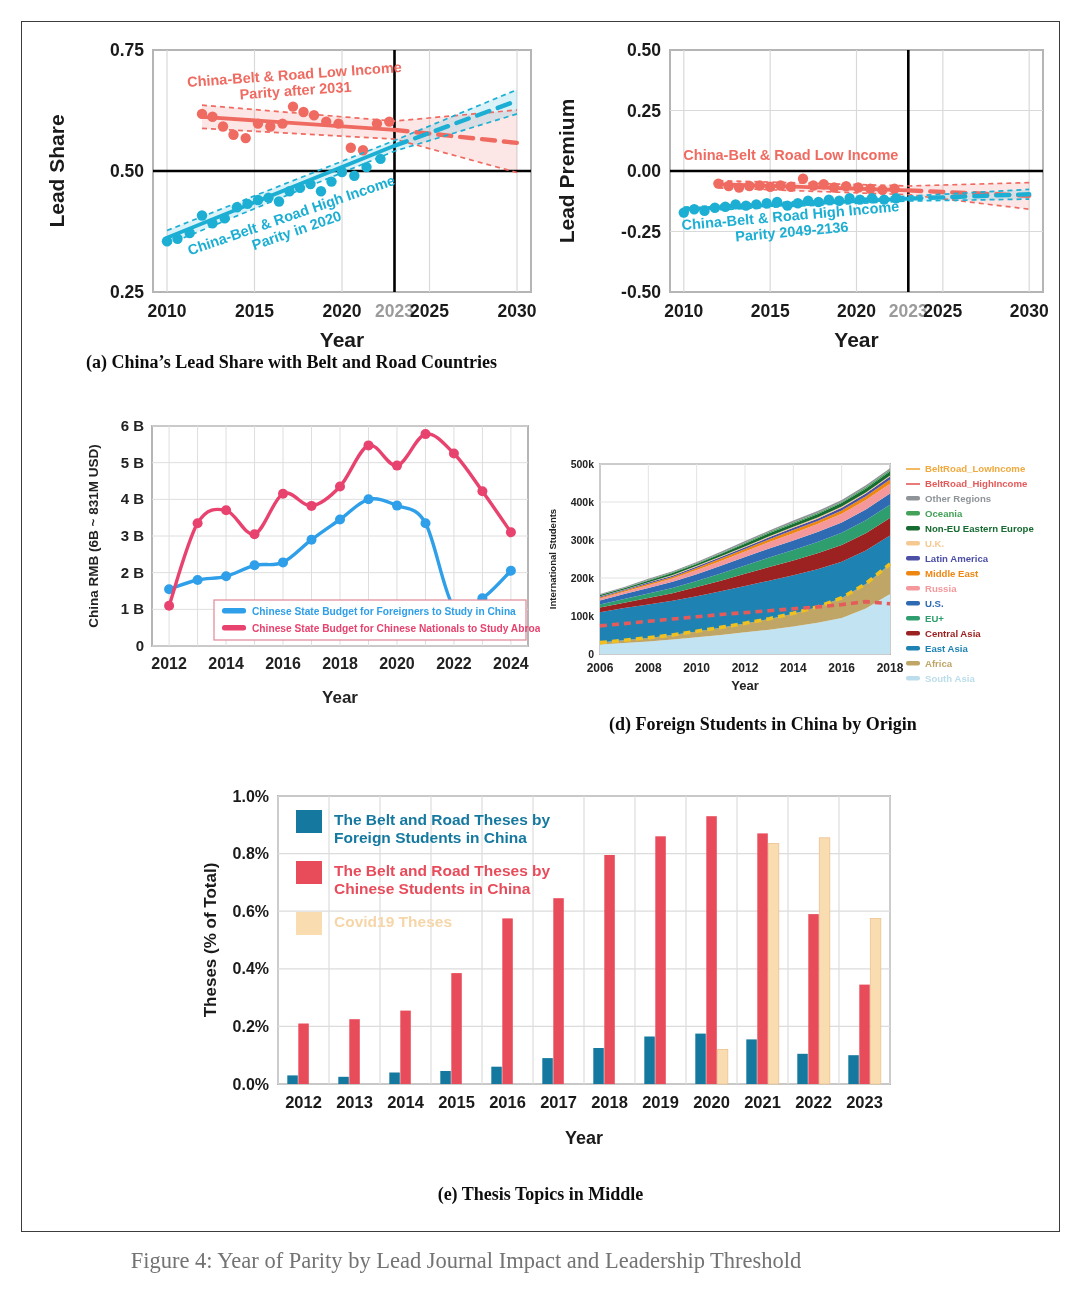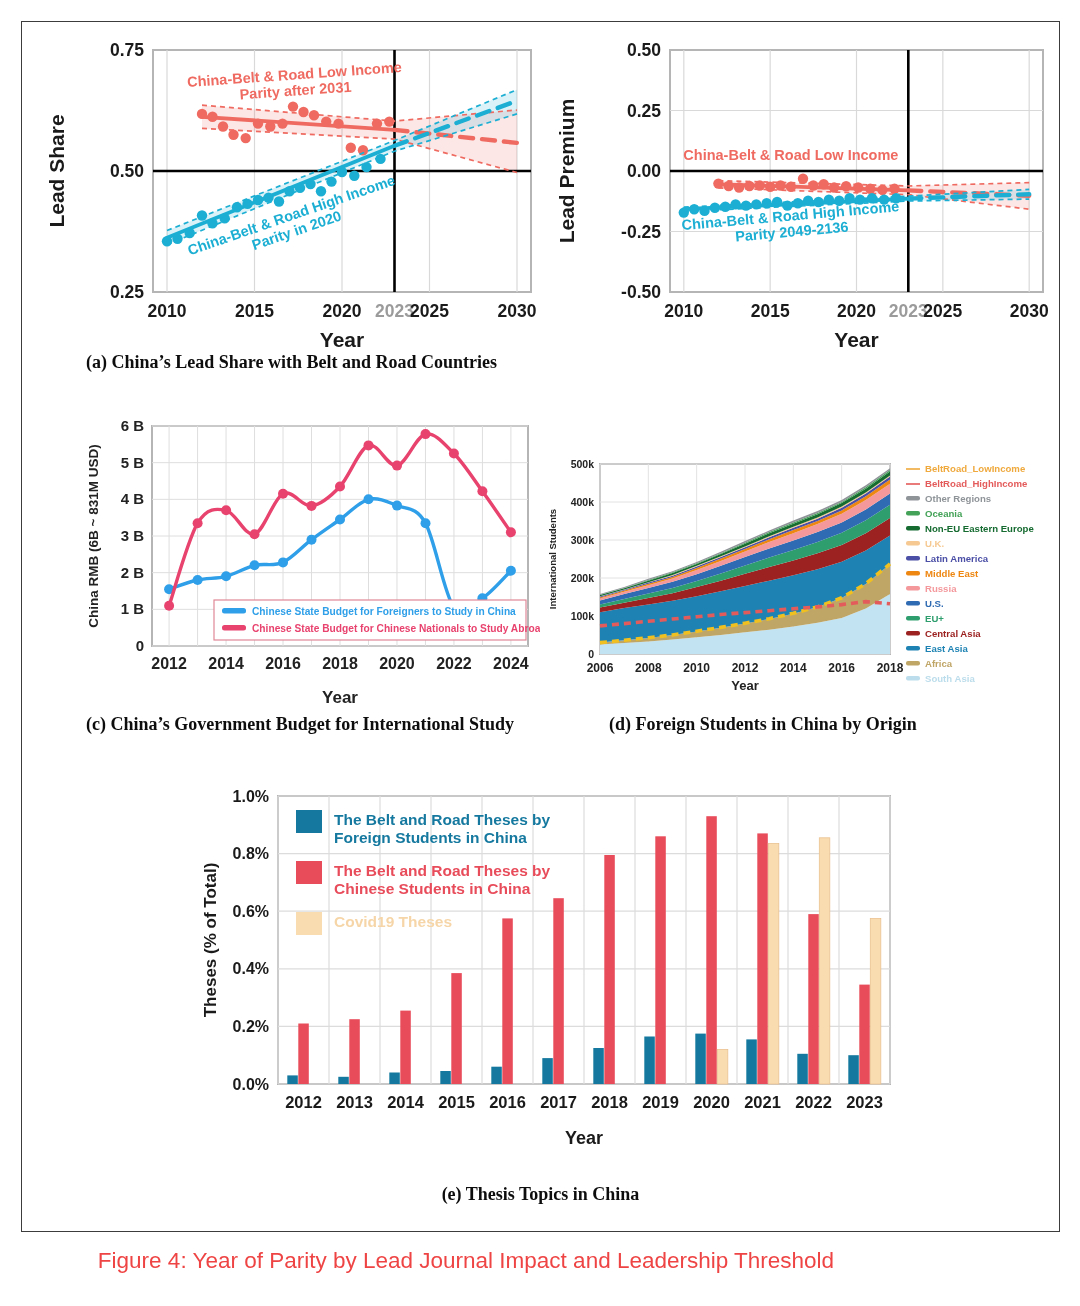--- a/index.html
+++ b/index.html
@@ -12,21 +12,21 @@
   #cap-b{left:545px;top:326px;width:412px;}
   #cap-c{left:64px;top:688px;width:430px;}
   #cap-d{left:545px;top:688px;width:480px;margin-left:42px;}
   #cap-e{left:0;top:1158px;width:1037px;text-align:center;}
   #fig-a{position:absolute;left:16px;top:12px;}
   #fig-b{position:absolute;left:528px;top:12px;}
   #fig-c{position:absolute;left:58px;top:392px;}
   #fig-d{position:absolute;left:520px;top:420px;}
   #fig-e{position:absolute;left:168px;top:760px;}
   .figure-caption{position:absolute;left:0;top:1248px;width:932px;text-align:center;
-    font-family:Liberation Sans, sans-serif;font-size:22.5px;color:#ef4444;}
+    font-family:Liberation Serif, serif;font-size:22.5px;color:#737373;}
 </style>
 </head>
 <body>
 
 <div class="figure-box">
   <div id="fig-a">
     <svg id="chart-a" width="505" height="320" viewBox="0 0 505 320">
         <g>
           <rect x="115" y="16" width="378" height="242" fill="#ffffff" stroke="#b5b5b5" stroke-width="2"></rect>
           <line x1="128.99999999999926" x2="128.99999999999926" y1="16" y2="258" stroke="#d9d9d9" stroke-width="1.2"></line>
@@ -345,21 +345,20 @@
           <text x="383" y="195" font-size="9.6" font-weight="600" fill="#9C2121">Central Asia</text>
           <rect x="364" y="204" width="14" height="4.5" rx="2" fill="#1E83B3"></rect>
           <text x="383" y="210" font-size="9.6" font-weight="600" fill="#1E83B3">East Asia</text>
           <rect x="364" y="219" width="14" height="4.5" rx="2" fill="#BFA566"></rect>
           <text x="383" y="225" font-size="9.6" font-weight="600" fill="#BFA566">Africa</text>
           <rect x="364" y="234" width="14" height="4.5" rx="2" fill="#BCDDEB"></rect>
           <text x="383" y="240" font-size="9.6" font-weight="600" fill="#BCDDEB">South Asia</text>
         </g>
       </svg>
   </div>
-  <div id="cap-c" class="subcap">(c) China’s Government Budget for International Study</div>
   <div id="cap-d" class="subcap">(d) Foreign Students in China by Origin</div>
 
   <div id="fig-e">
     <svg id="chart-e" width="720" height="372" viewBox="0 0 720 372">
         <g>
           <rect x="88" y="14" width="612" height="288" fill="#ffffff" stroke="#b5b5b5" stroke-width="2"></rect>
           <line x1="88" x2="88" y1="14" y2="302" stroke="#dcdcdc" stroke-width="1.2"></line>
           <line x1="139" x2="139" y1="14" y2="302" stroke="#dcdcdc" stroke-width="1.2"></line>
           <line x1="190" x2="190" y1="14" y2="302" stroke="#dcdcdc" stroke-width="1.2"></line>
           <line x1="241" x2="241" y1="14" y2="302" stroke="#dcdcdc" stroke-width="1.2"></line>
@@ -436,16 +435,16 @@
         <g>
           <rect x="106" y="28" width="26" height="23" fill="#15799F"></rect>
           <text x="144" y="43" fill="#15799F" font-size="15.5" font-weight="700"><tspan x="144" dy="0">The Belt and Road Theses by</tspan><tspan x="144" dy="18">Foreign Students in China</tspan></text>
           <rect x="106" y="79" width="26" height="23" fill="#E84C5B"></rect>
           <text x="144" y="94" fill="#E84C5B" font-size="15.5" font-weight="700"><tspan x="144" dy="0">The Belt and Road Theses by</tspan><tspan x="144" dy="18">Chinese Students in China</tspan></text>
           <rect x="106" y="130" width="26" height="23" fill="#FADCB1"></rect>
           <text x="144" y="145" fill="#F6D6A8" font-size="15.5" font-weight="700"><tspan x="144" dy="0">Covid19 Theses</tspan></text>
         </g>
       </svg>
   </div>
-  <div id="cap-e" class="subcap">(e) Thesis Topics in China</div>
+  <div id="cap-e" class="subcap">(e) Thesis Topics in Middle</div>
 </div>
 
 <div class="figure-caption">Figure 4: Year of Parity by Lead Journal Impact and Leadership Threshold</div>
 
 </body></html>

